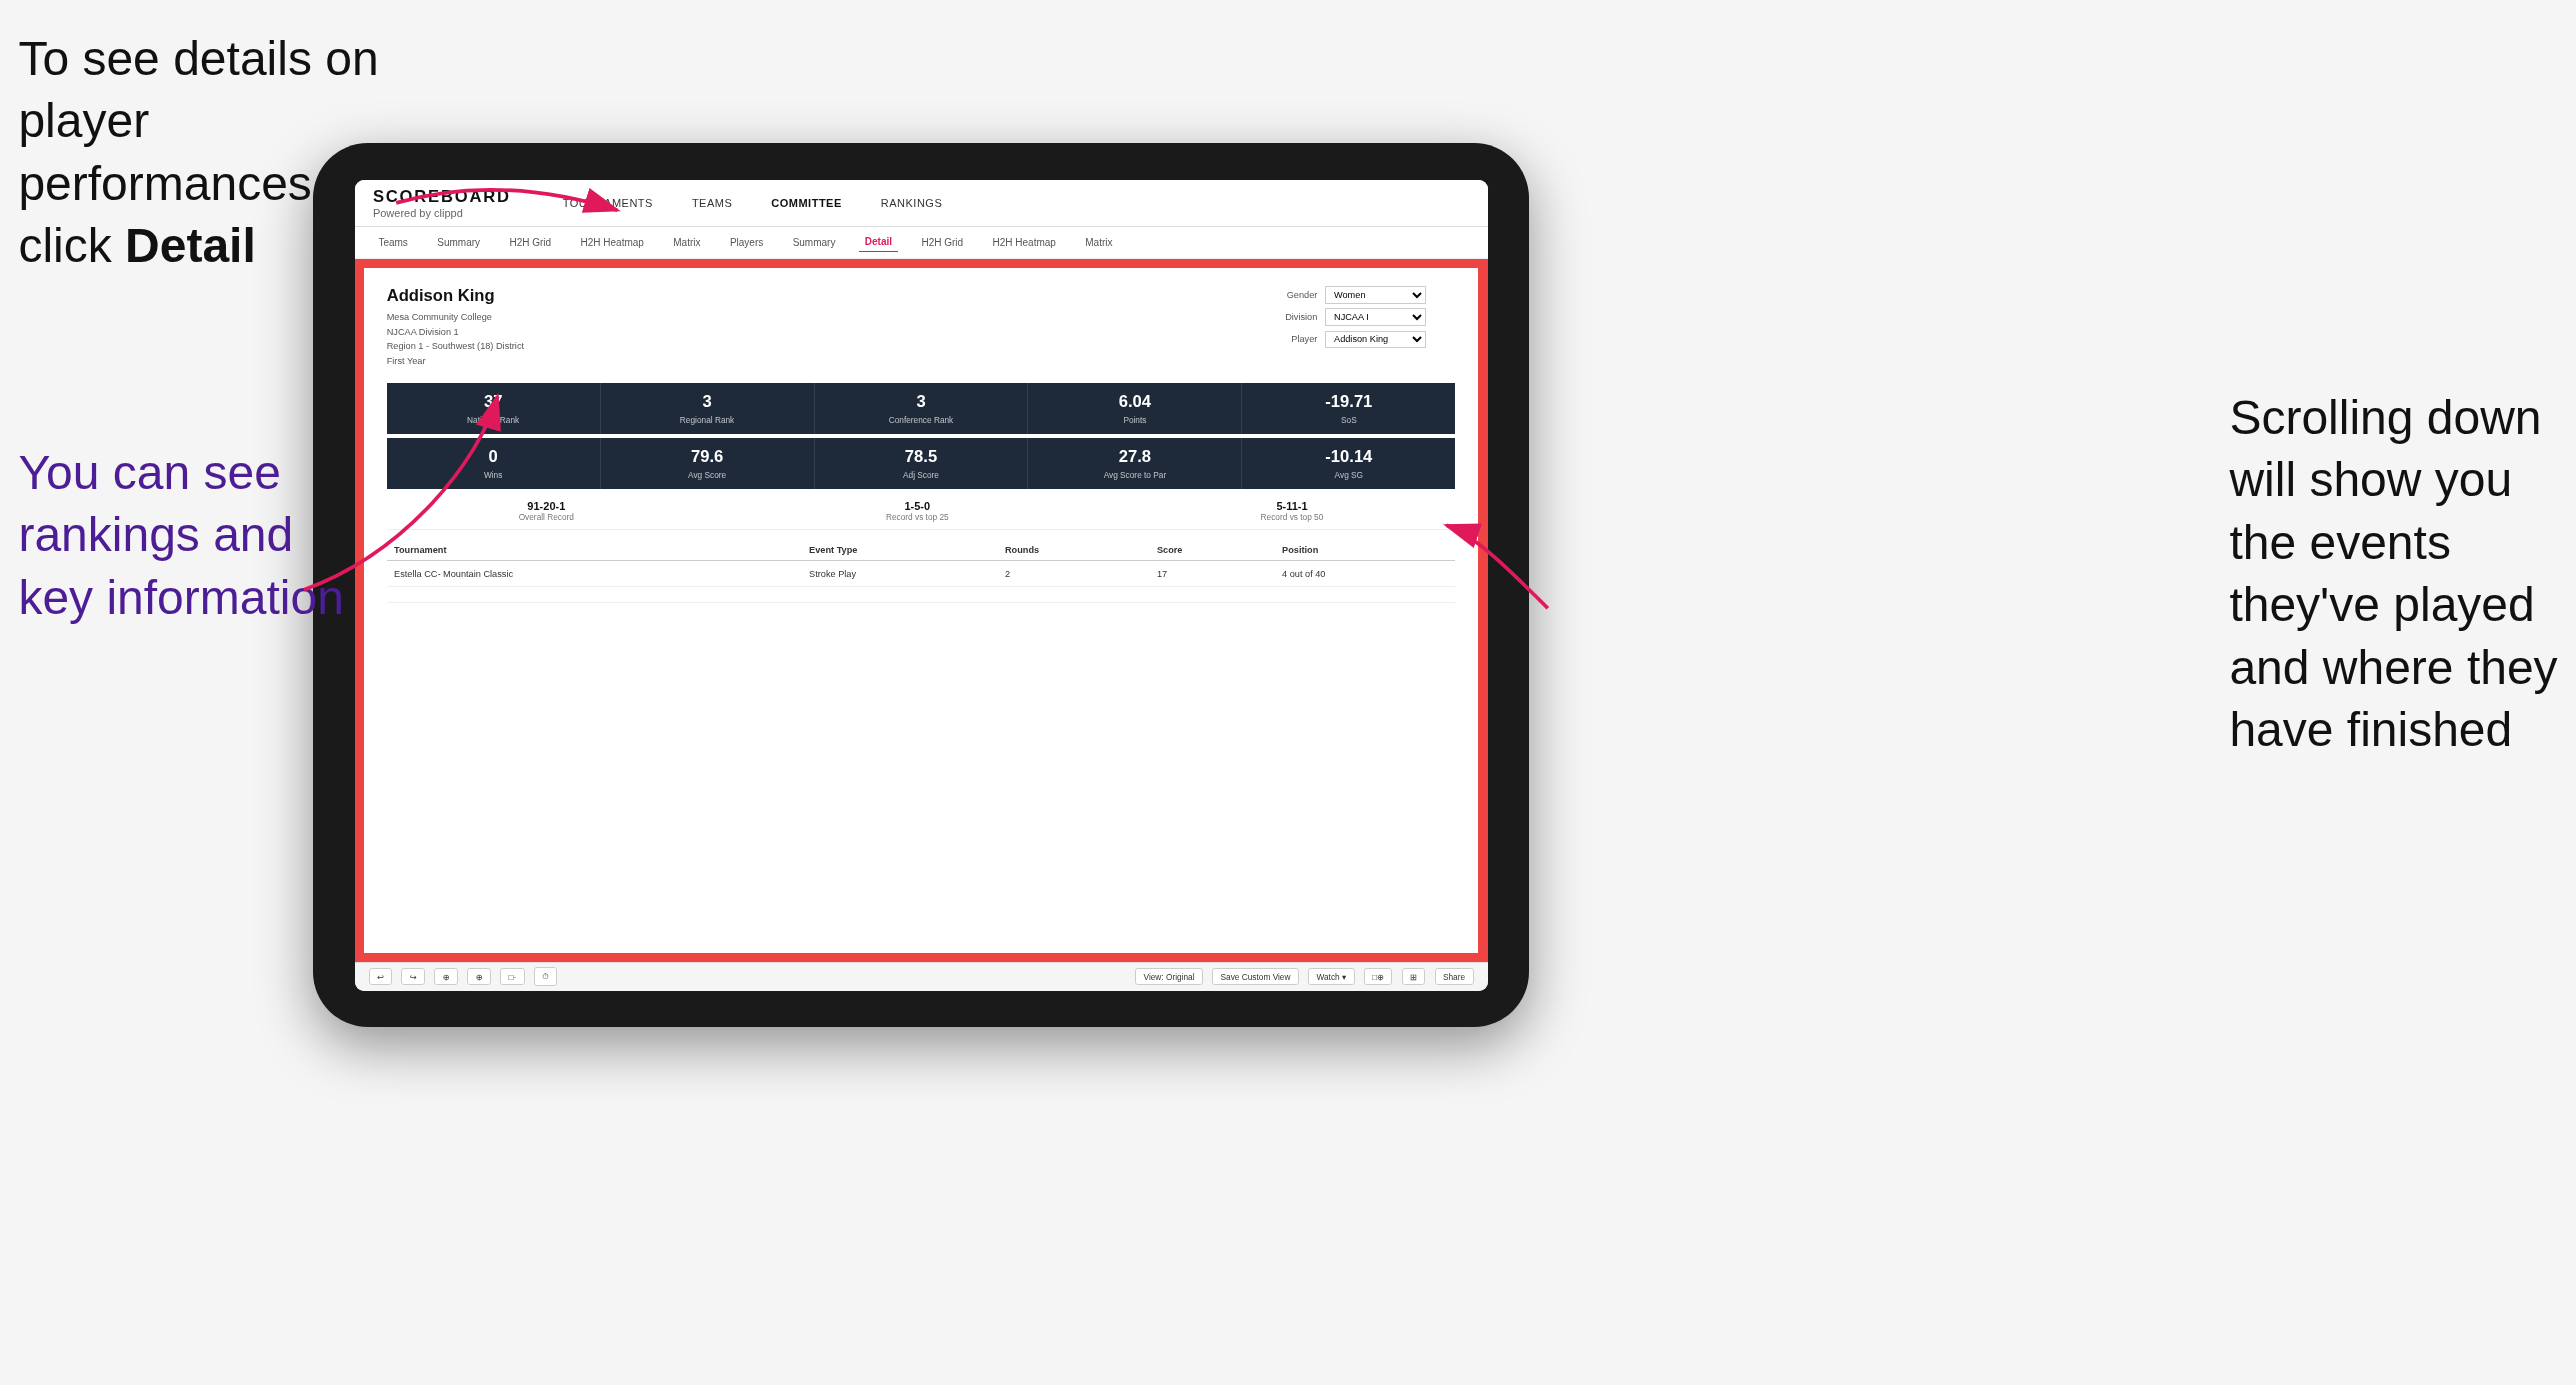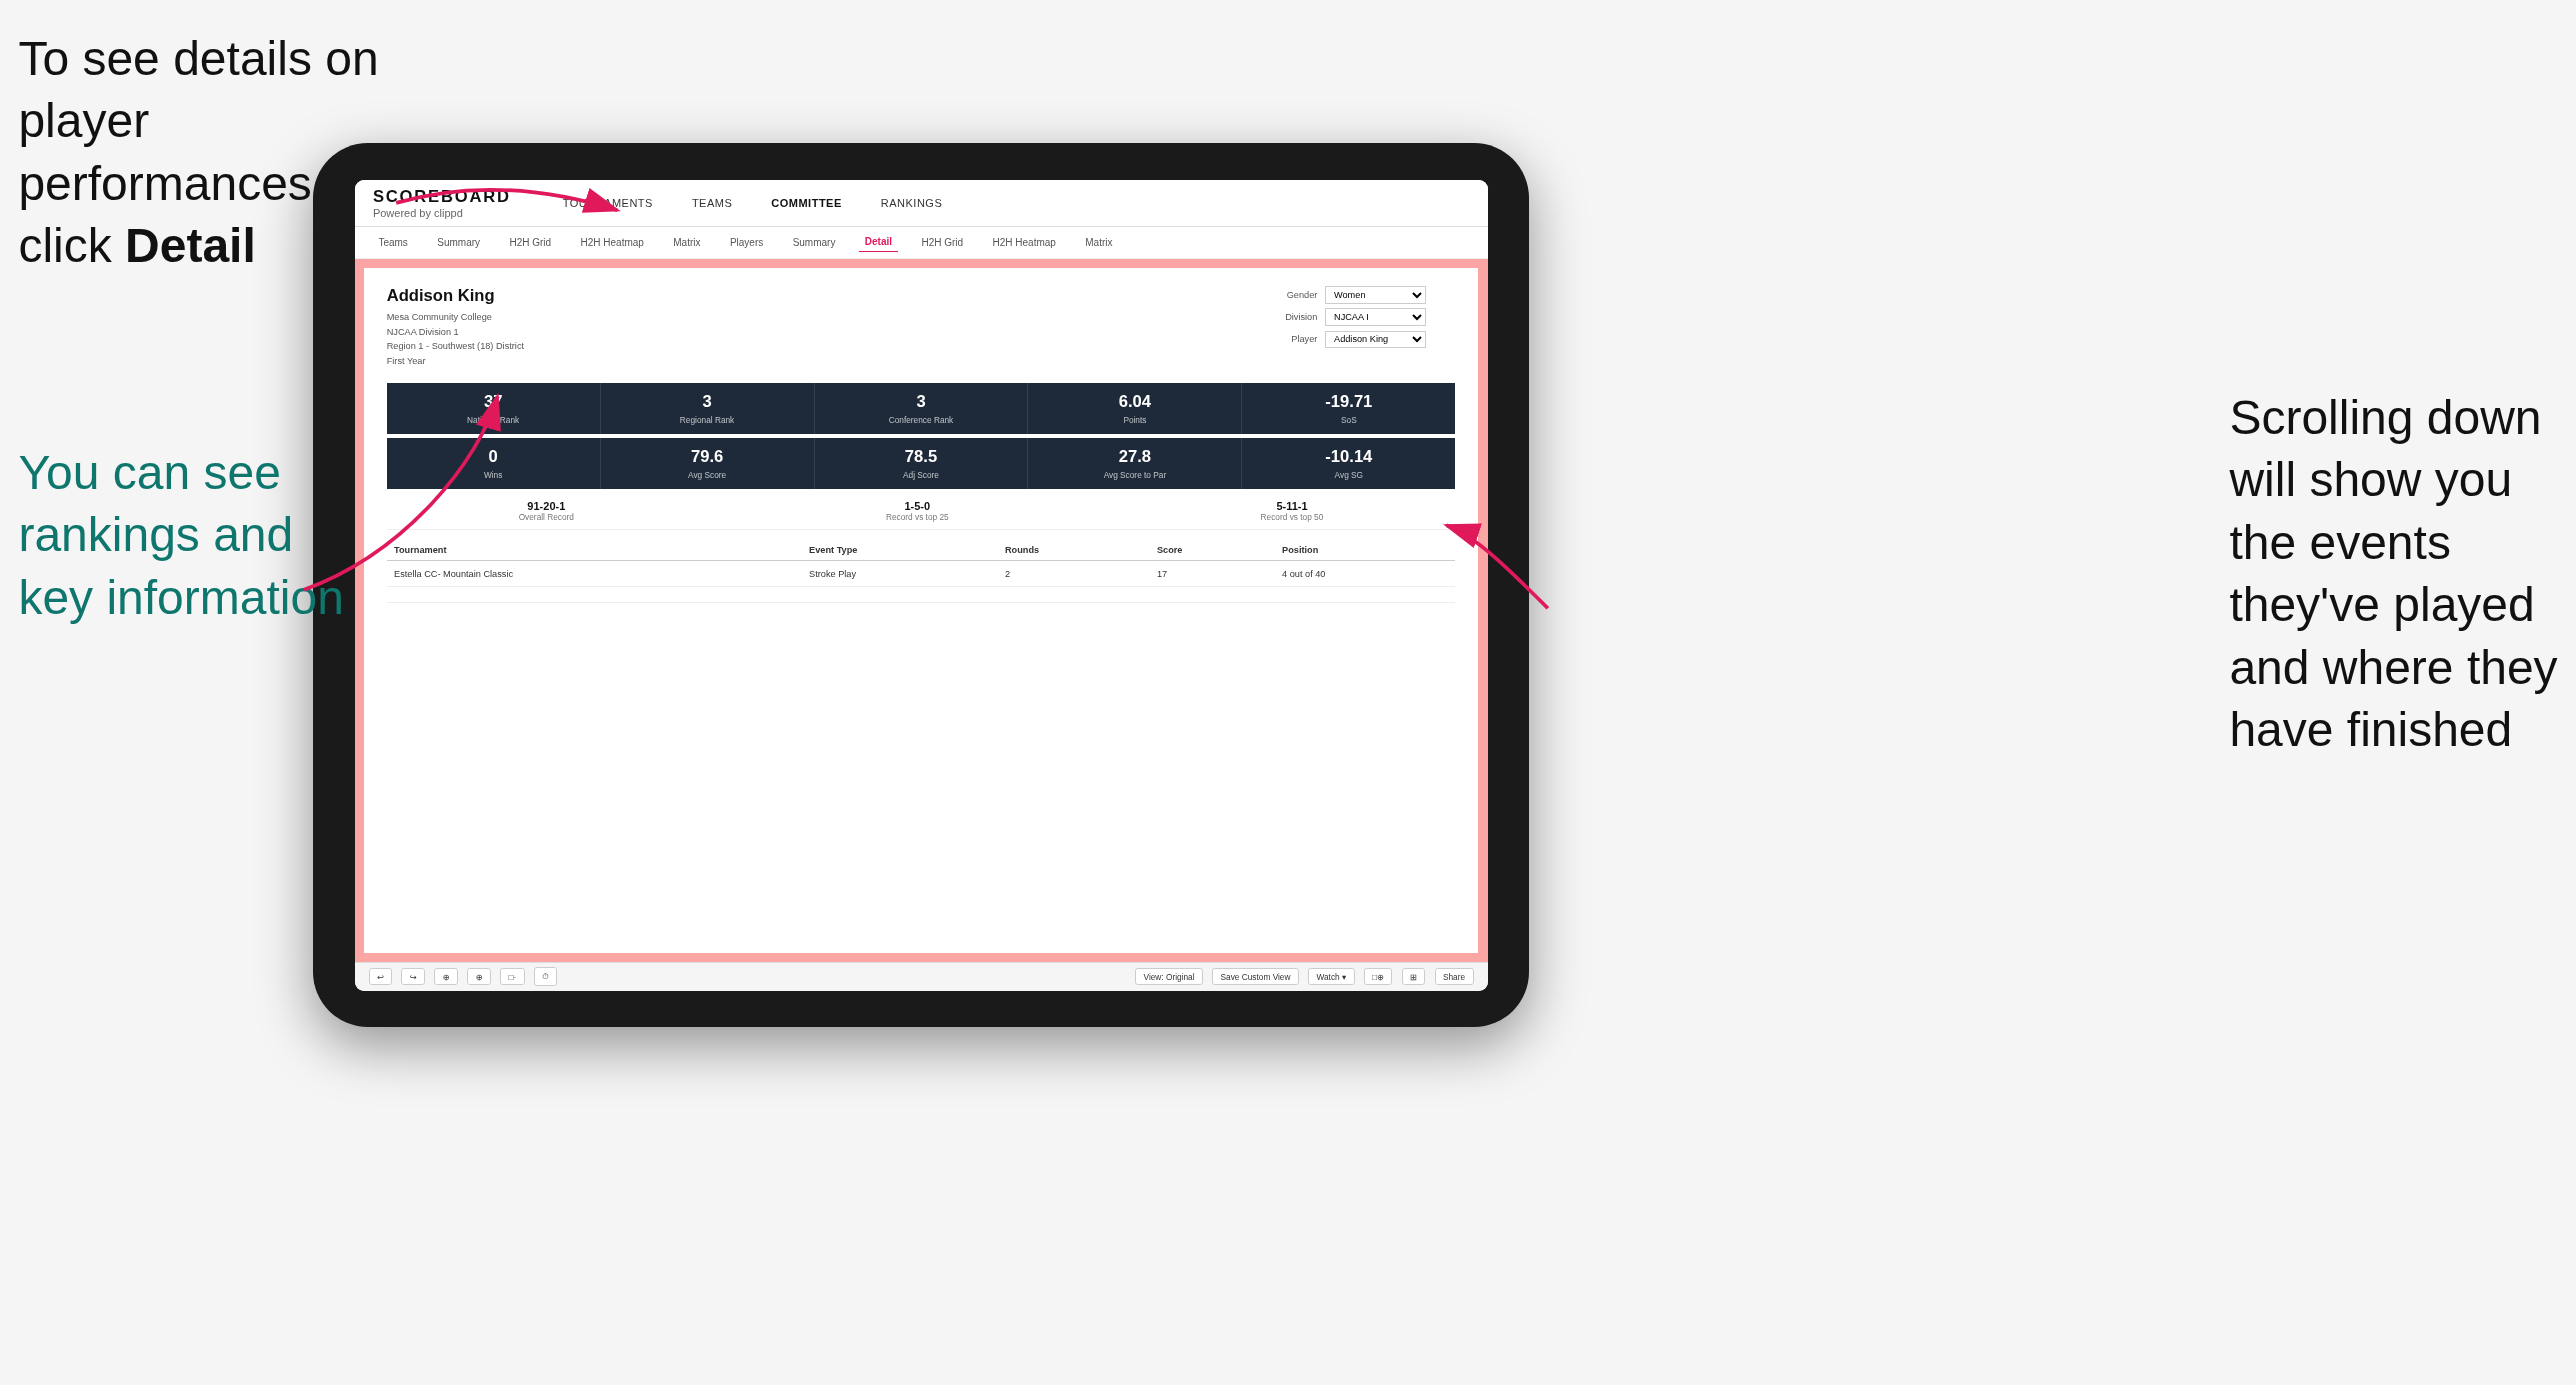--- a/index.html
+++ b/index.html
@@ -36,21 +36,21 @@
       text-align: left;
     }
 
     
     .annotation-bottom-left {
       position: absolute;
       left: 18.4px;
       top: 442px;
       font-size: 48px;
       line-height: 1.3;
-      color: #0f766e;
+      color: #4c1d95;
       max-width: 387px;
     }
 
     
     .arrows-svg {
       position: absolute;
       top: 0;
       left: 0;
       width: 2576px;
       height: 1386px;
@@ -146,21 +146,21 @@
 
     .sub-nav-link.active {
       color: #e01a5a;
       border-bottom: 1.8px solid #e01a5a;
       font-weight: bold;
     }
 
     
     .content-area {
       flex: 1;
-      background: #fca5a5;
+      background: #ef4444;
       display: flex;
       overflow: hidden;
     }
 
     .content-inner {
       background: #fff;
       flex: 1;
       margin: 9.2px;
       overflow-y: auto;
       padding: 18.4px 23px;

